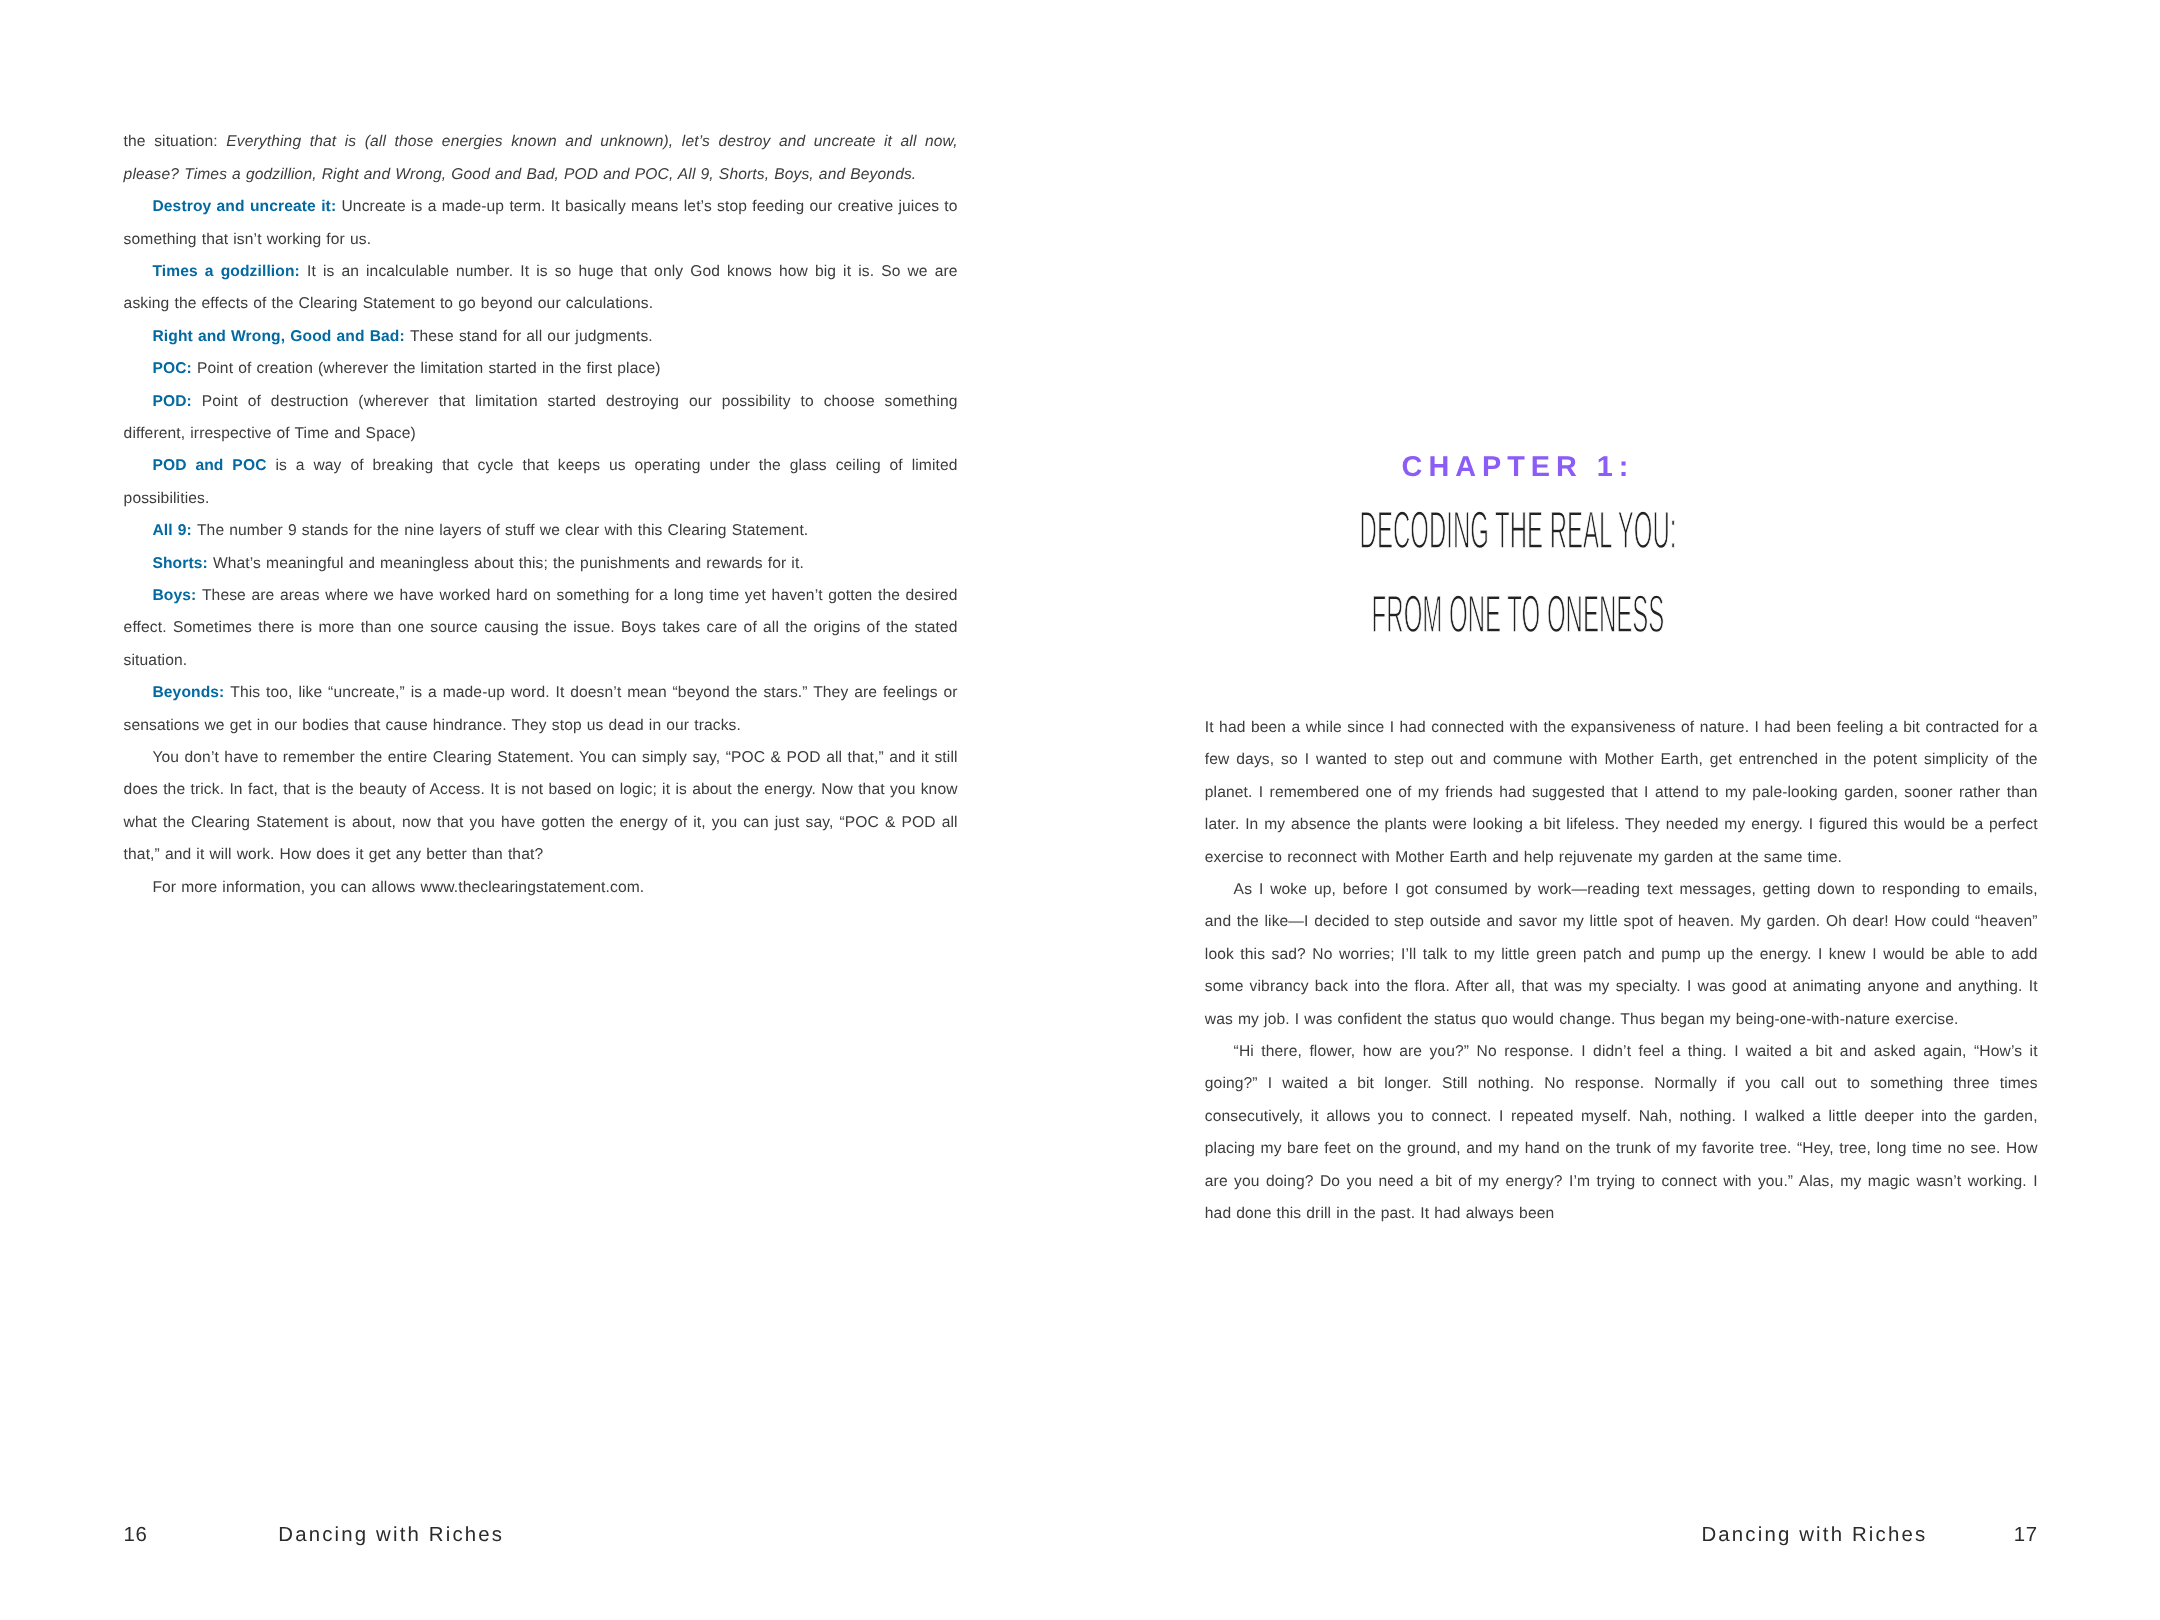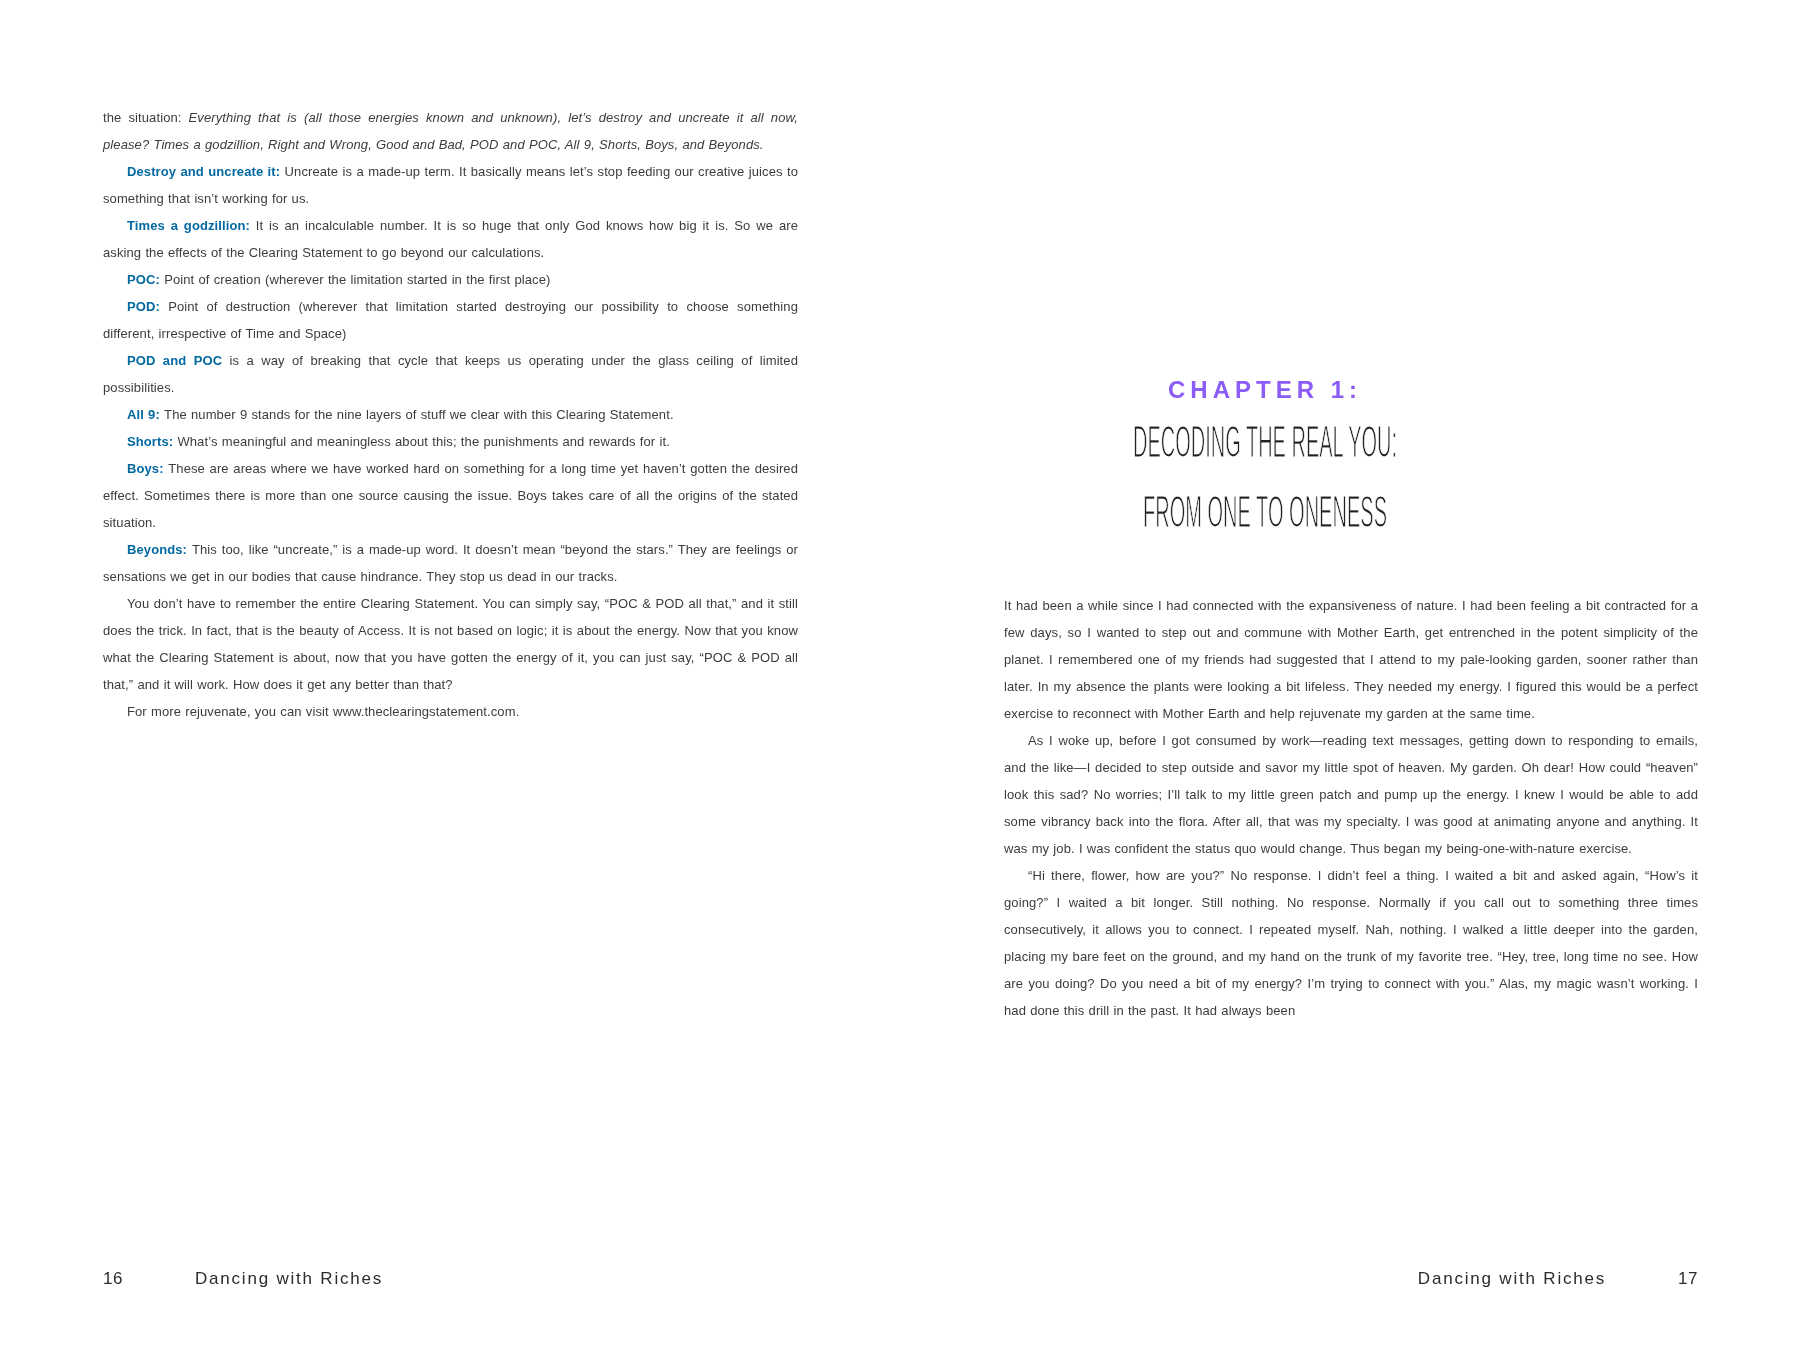--- a/index.html
+++ b/index.html
@@ -41,40 +41,41 @@
     font-family:"Liberation Sans",sans-serif;
     fill:#222222;stroke:#ffffff;stroke-width:1.2px;
   }
 
   .footer{
     position:absolute;top:1269px;display:flex;align-items:baseline;
     font-size:17px;color:#2b2b2b;line-height:20px;
   }
   .footer .book-title{letter-spacing:1.8px;}
   .footer .page-num{letter-spacing:0.5px;}
-  .footer-left{left:103px;gap:72px;align-items:flex-end;}
+  .footer-left{left:103px;gap:109px;align-items:flex-end;}
   .footer-right{left:1004px;width:694px;justify-content:flex-end;gap:72px;}
 </style>
 </head>
 <body>
 
 <div class="page page-left">
   <div class="body-text left-body">
       <p class="no-indent">the situation: <em>Everything that is (all those energies known and unknown), let’s destroy and uncreate it all now, please? Times a godzillion, Right and Wrong, Good and Bad, POD and POC, All 9, Shorts, Boys, and Beyonds.</em></p>
       <p><strong>Destroy and uncreate it: </strong>Uncreate is a made-up term. It basically means let’s stop feeding our creative juices to something that isn’t working for us.</p>
       <p><strong>Times a godzillion: </strong>It is an incalculable number. It is so huge that only God knows how big it is. So we are asking the effects of the Clearing Statement to go beyond our calculations.</p>
+      <p><strong>Right and Wrong, Good and Bad: </strong>These stand for all our judgments.</p>
       <p><strong>POC: </strong>Point of creation (wherever the limitation started in the first place)</p>
       <p><strong>POD: </strong>Point of destruction (wherever that limitation started destroying our possibility to choose something different, irrespective of Time and Space)</p>
       <p><strong>POD and POC </strong>is a way of breaking that cycle that keeps us operating under the glass ceiling of limited possibilities.</p>
       <p><strong>All 9: </strong>The number 9 stands for the nine layers of stuff we clear with this Clearing Statement.</p>
       <p><strong>Shorts: </strong>What’s meaningful and meaningless about this; the punishments and rewards for it.</p>
       <p><strong>Boys: </strong>These are areas where we have worked hard on something for a long time yet haven’t gotten the desired effect. Sometimes there is more than one source causing the issue. Boys takes care of all the origins of the stated situation.</p>
       <p><strong>Beyonds: </strong>This too, like “uncreate,” is a made-up word. It doesn’t mean “beyond the stars.” They are feelings or sensations we get in our bodies that cause hindrance. They stop us dead in our tracks.</p>
       <p>You don’t have to remember the entire Clearing Statement. You can simply say, “POC &amp; POD all that,” and it still does the trick. In fact, that is the beauty of Access. It is not based on logic; it is about the energy. Now that you know what the Clearing Statement is about, now that you have gotten the energy of it, you can just say, “POC &amp; POD all that,” and it will work. How does it get any better than that?</p>
-      <p>For more rejuvenate, you can visit www.theclearingstatement.com.</p>
+      <p>For more information, you can allows www.theclearingstatement.com.</p>
     </div>
 </div>
 
 <div class="page page-right">
   <div class="chapter-head">
     <div class="kicker">CHAPTER 1:</div>
     <svg class="title-svg line1" width="522" height="70" viewBox="0 0 522 50">
       <text x="261" y="43" font-size="44" text-anchor="middle" textLength="264" lengthAdjust="spacingAndGlyphs">DECODING THE REAL YOU:</text>
     </svg>
     <svg class="title-svg line2" width="522" height="70" viewBox="0 0 522 50">

